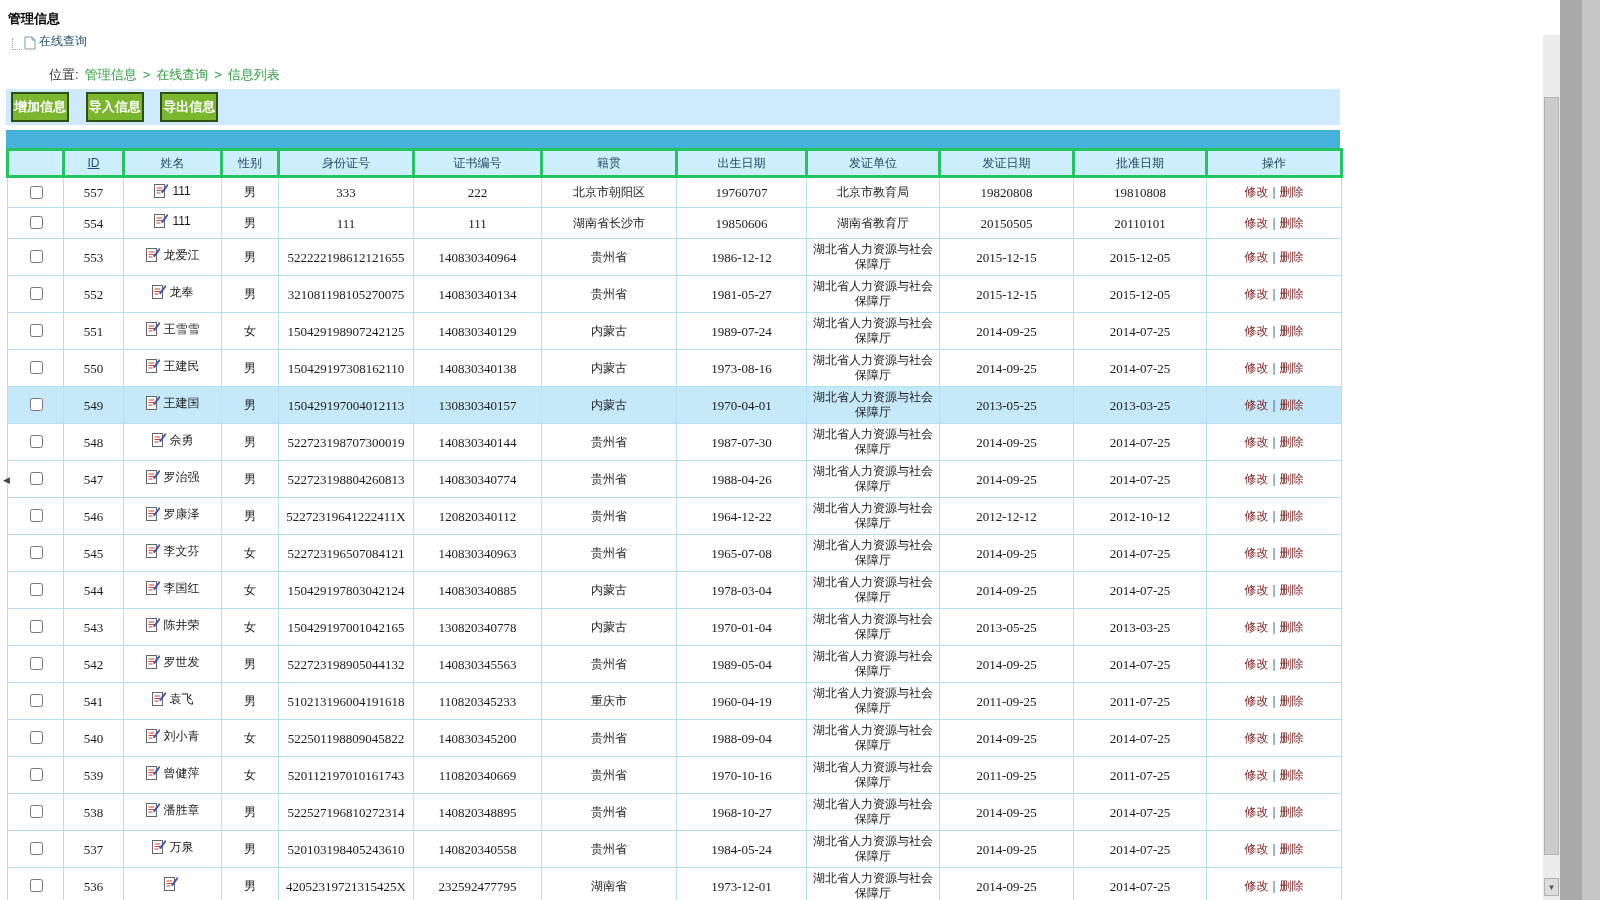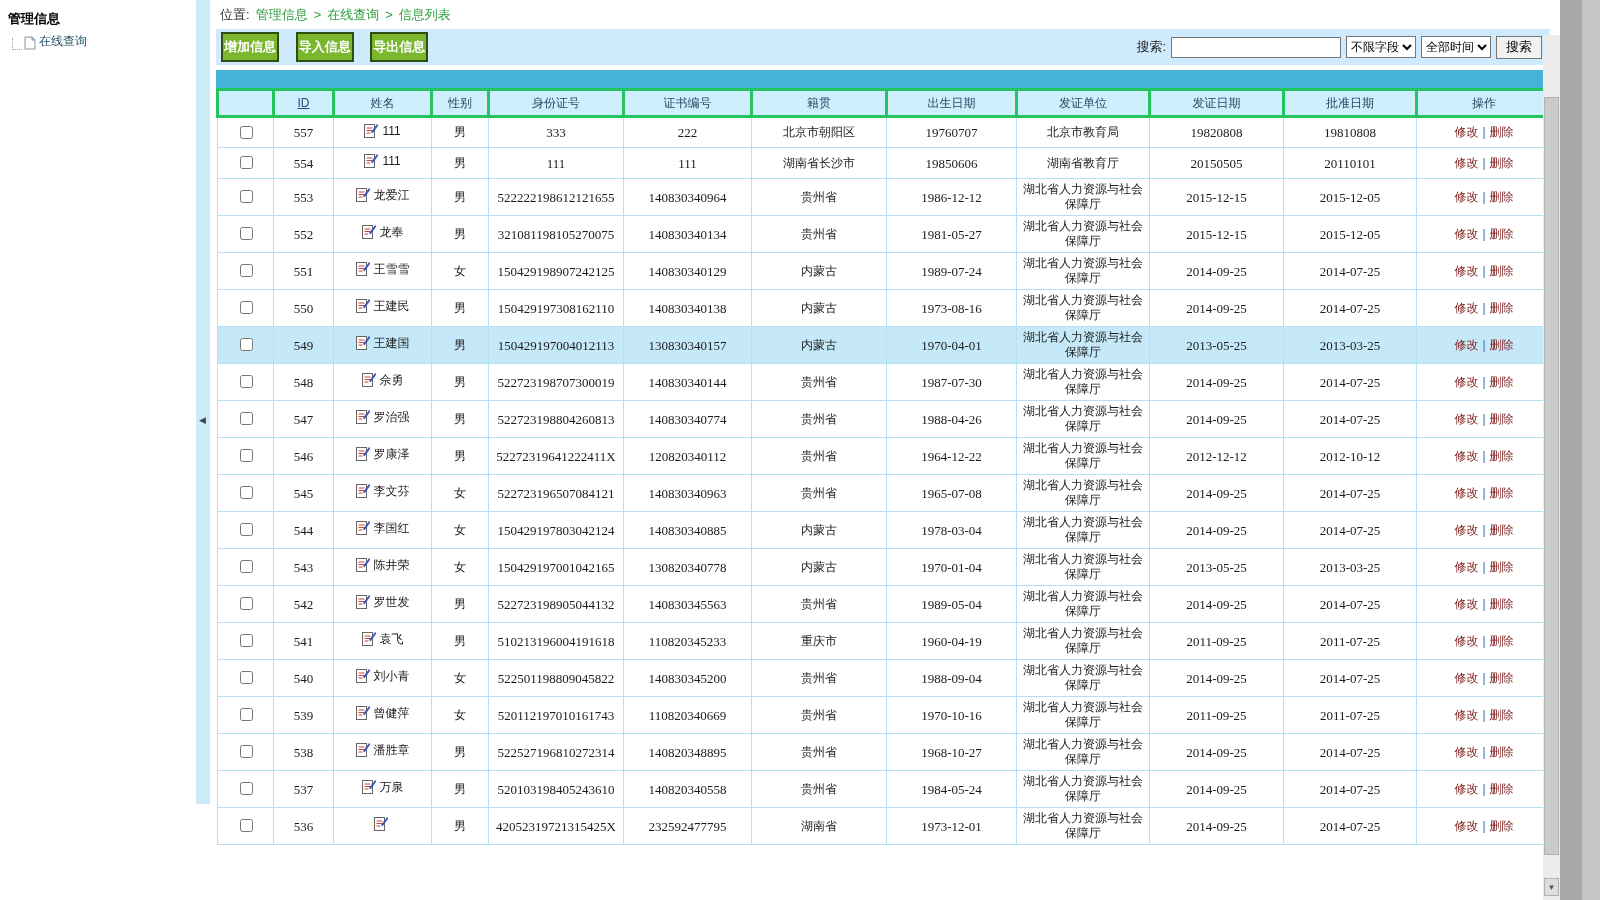--- a/index.html
+++ b/index.html
@@ -10,32 +10,32 @@
   }
   .app { position:absolute; left:0; top:0; width:1560px; height:900px; background:#fff; }
 
   
   .nav { height:33px; background:#2d9bc3; display:flex; color:#fff; font-weight:bold; position:relative; }
   .nav-item { padding:0 23px; display:flex; align-items:center; cursor:pointer; font-size:13px; }
   .nav-item.active { background:#7cb8d7; }
   .nav-user { position:absolute; left:568px; top:0; height:33px; display:flex; align-items:center; gap:7px; font-size:13px; }
 
   
-  .main { display:flex; height:804px; }
+  .main { display:flex; height:804px;flex-direction:column; }
   .sidebar { width:196px; background:#fff; padding:10px 8px; }
   .sidebar-title { font-weight:bold; color:#000; font-size:13px; }
   .tree-item { margin-top:5px; margin-left:4px; display:flex; align-items:flex-end; cursor:pointer; }
   .tree-elbow { width:10px; height:12px; border-left:1px dotted #9aa; border-bottom:1px dotted #9aa; margin-right:2px; }
   .tree-label { color:#1d4e63; font-size:12px; margin-left:3px; }
   .splitter { width:14px; background:#cdeaf9; position:relative; }
   .splitter-arrow { position:absolute; top:415px; left:3px; font-size:9px; color:#444; cursor:pointer; }
   .content { flex:1; background:#fff; padding-left:6px; }
 
   
-  .breadcrumb { height:29px; display:flex; align-items:center; gap:6px; color:#333; padding-left:4px; }
+  .breadcrumb { height:29px; display:flex; align-items:center; gap:6px; color:#333; padding-left:4px;margin-left:39px; }
   .breadcrumb a { color:#2e9e3e; text-decoration:none; cursor:pointer; }
   .crumb-sep { color:#2e9e3e; }
 
   
   .toolbar { width:1334px; height:36px; background:#cfeafc; display:flex; align-items:center; justify-content:space-between; padding:0 8px 0 5px; }
   .btn-green { background:#7bb72e; border:2px solid #2f4f12; color:#fff; font-weight:bold; font-size:13px; padding:4px 1px; margin-right:13px; cursor:pointer; }
   .search-area { display:flex; align-items:center; gap:5px; color:#222; }
   .search-input { width:170px; height:21px; border:1px solid #777; background:#fff; font-size:12px; padding:0 3px; }
   .search-select { height:22px; font-size:12px; border:1px solid #777; background:#fff; }
   .btn-search { height:23px; padding:0 9px; font-size:13px; border:1px solid #777; background:#f2f2f2; cursor:pointer; }
@@ -95,27 +95,20 @@
         <a>在线查询</a>
         <span class="crumb-sep">&gt;</span>
         <a>信息列表</a>
       </div>
 
       <div class="toolbar">
         <div>
           <button class="btn-green">增加信息</button>
           <button class="btn-green">导入信息</button>
           <button class="btn-green">导出信息</button>
-        </div>
-        <div class="search-area">
-          <span>搜索:</span>
-          <input class="search-input" type="text" value="" style="">
-          <select class="search-select"><option>不限字段</option></select>
-          <select class="search-select"><option>全部时间</option></select>
-          <button class="btn-search">搜索</button>
         </div>
       </div>
 
       <div class="gap"></div>
       <div class="tealbar"></div>
 
       <table>
         <colgroup>
           <col style="width:56px">
             <col style="width:60px">

